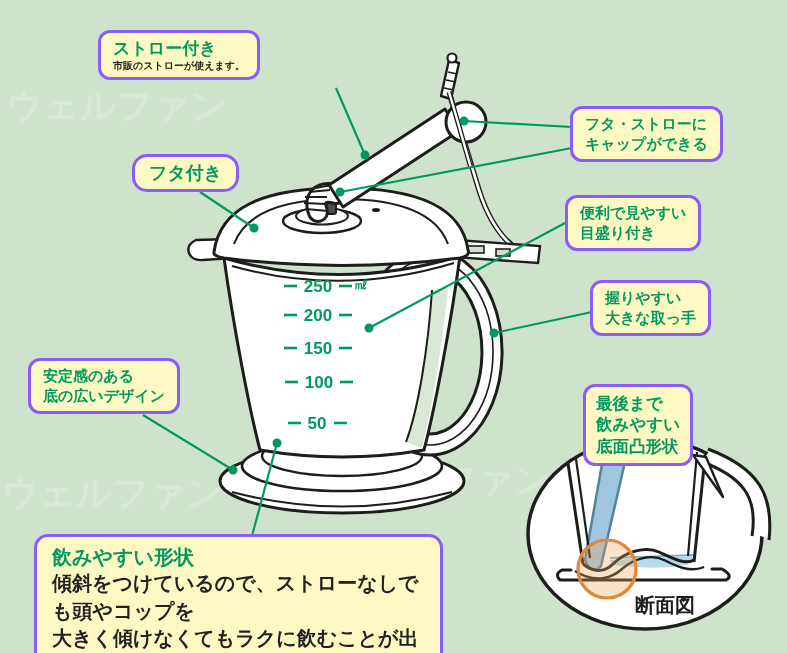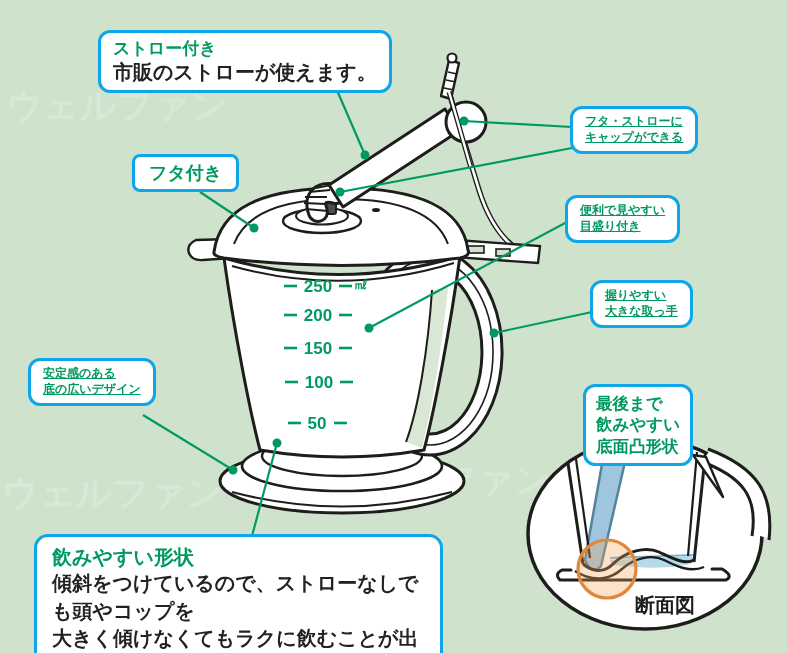--- a/index.html
+++ b/index.html
@@ -1,26 +1,26 @@
 <!DOCTYPE html>
 <html><head>
 <meta charset="utf-8">
 <style>
   html,body{margin:0;padding:0;}
   body{background:#cfe3cc;font-family:"Liberation Sans","DejaVu Sans",sans-serif;}
   #stage{position:relative;width:787px;height:653px;background:#cfe3cc;overflow:hidden;}
   #drawing{position:absolute;left:0;top:0;z-index:1;}
-  .callout{position:absolute;background:#ffffff;border:3px solid #0ea5e9;border-radius:12px;
+  .callout{position:absolute;background:#fef9c3;border:3px solid #8b5cf6;border-radius:12px;
            padding:5px 12px;z-index:2;box-sizing:border-box;white-space:nowrap;}
   .callout .ttl{color:#009a60;font-weight:700;}
   .callout .bdy{color:#222222;font-weight:600;}
-  .ln17{font-size:12px;line-height:1.32;text-decoration:underline;}
+  .ln17{font-size:15px;line-height:1.32;}
   #cb-straw .ttl{font-size:17px;line-height:1.25;}
-  #cb-straw .bdy{font-size:20px;line-height:1.3;text-align:right;}
-  #cb-lid{border-radius:8px;padding:4px 14px;}
+  #cb-straw .bdy{font-size:10px;line-height:1.3;text-align:right;}
+  #cb-lid{border-radius:15px;padding:4px 14px;}
   #cb-lid .ttl{font-size:18px;}
   #cb-shape{width:409px;border-radius:14px;padding:8px 15px;white-space:normal;}
   #cb-shape .ttl{font-size:20px;line-height:1.25;}
   #cb-shape .bdy{font-size:20px;line-height:1.38;}
   #cb-bottom{padding:6px 10px;}
   #cb-bottom .ttl{font-size:16.5px;line-height:1.3;}
 </style>
 </head>
 <body>
 

